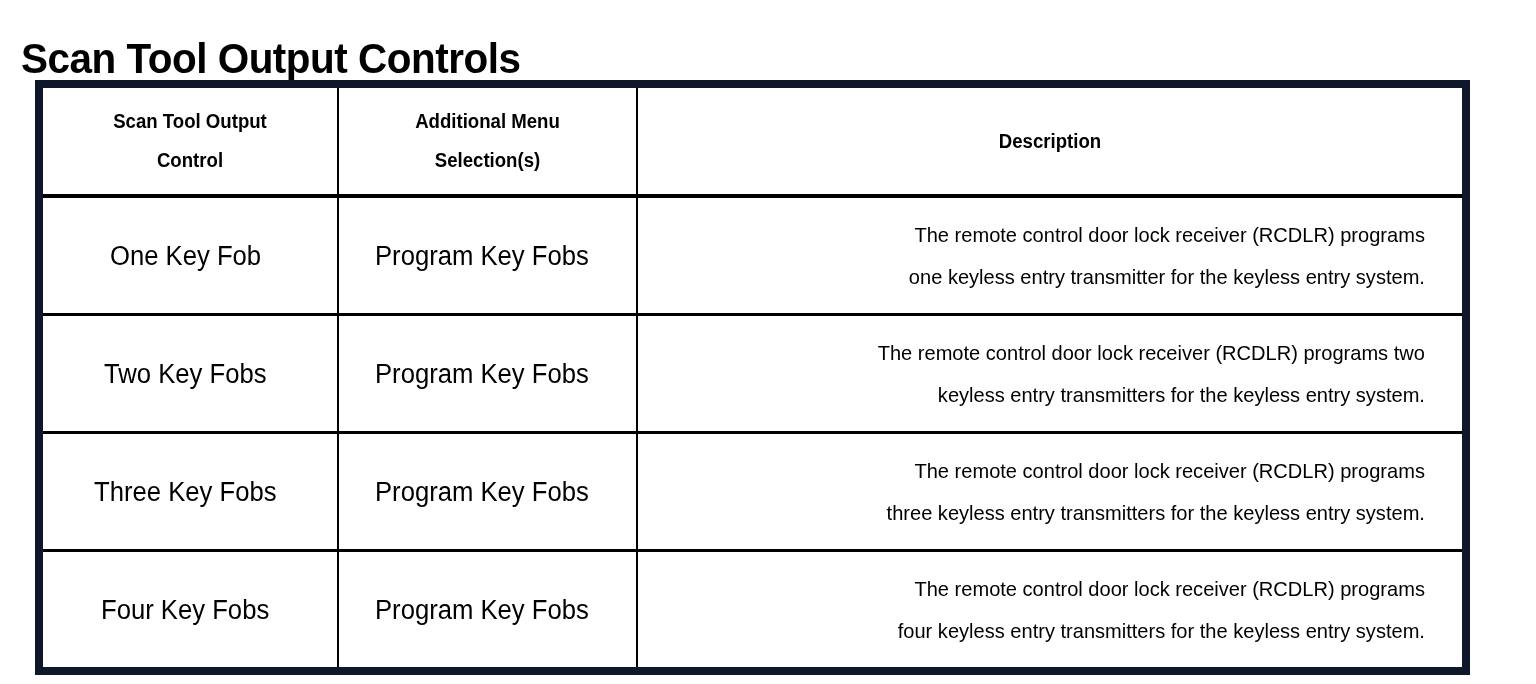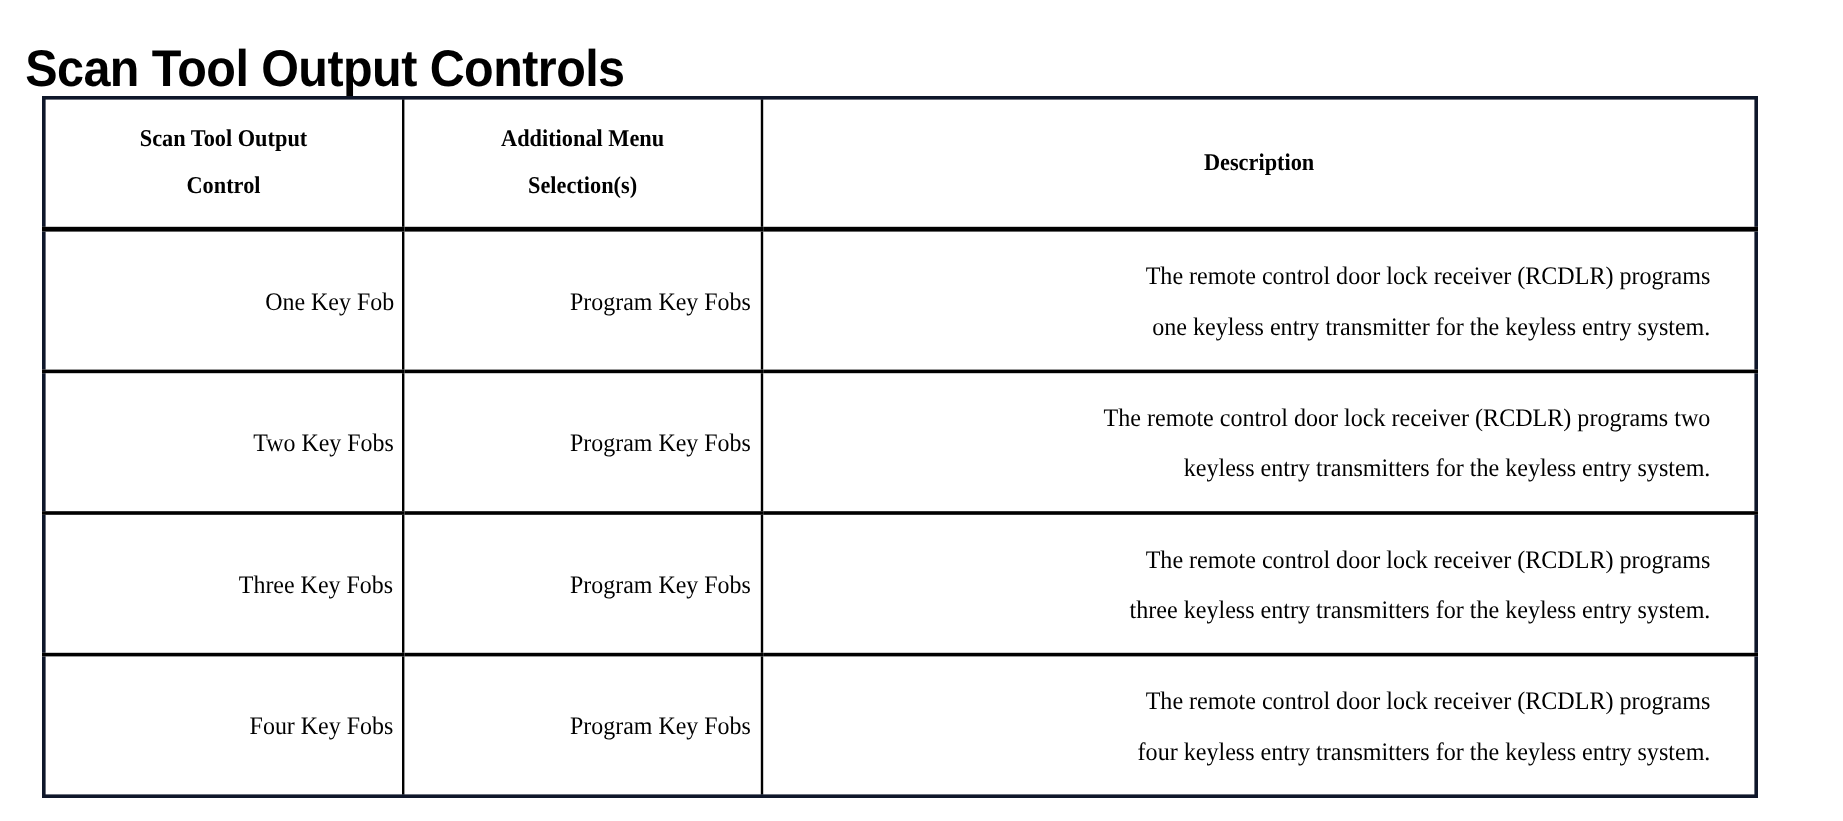--- a/index.html
+++ b/index.html
@@ -41,22 +41,21 @@
     position: absolute;
     left: 35px;
     top: 80px;
     width: 1435px;
   }
 
   table.spec-table {
     border-collapse: collapse;
     table-layout: fixed;
     width: 1173px;
-    border: 3px solid #0f172a;
-    font-family: Liberation Serif, serif;
+    border: 8px solid #0f172a;
   }
 
   col.c1 { width: 299px; }
   col.c2 { width: 299px; }
   col.c3 { width: 829px; }
 
   table.spec-table td,
   table.spec-table th {
     border-left: 2px solid #000;
     border-right: 2px solid #000;
@@ -84,24 +83,24 @@
     height: 115px;
     border-top: 3px solid #000;
     border-bottom: 0;
   }
   tr.data-row:first-of-type td {
     border-top: 0;
   }
 
   td.cell-control,
   td.cell-menu {
-    font-size: 21px;
+    font-size: 27px;
     line-height: 26px;
     padding: 0 0 0 17px;
-    text-align: right;
+    text-align: center;
   }
   td.cell-control .txt,
   td.cell-menu .txt {
     display: inline-block;
     transform: scaleX(0.95);
     transform-origin: left center;
     white-space: nowrap;
   }
 
   td.cell-desc {

